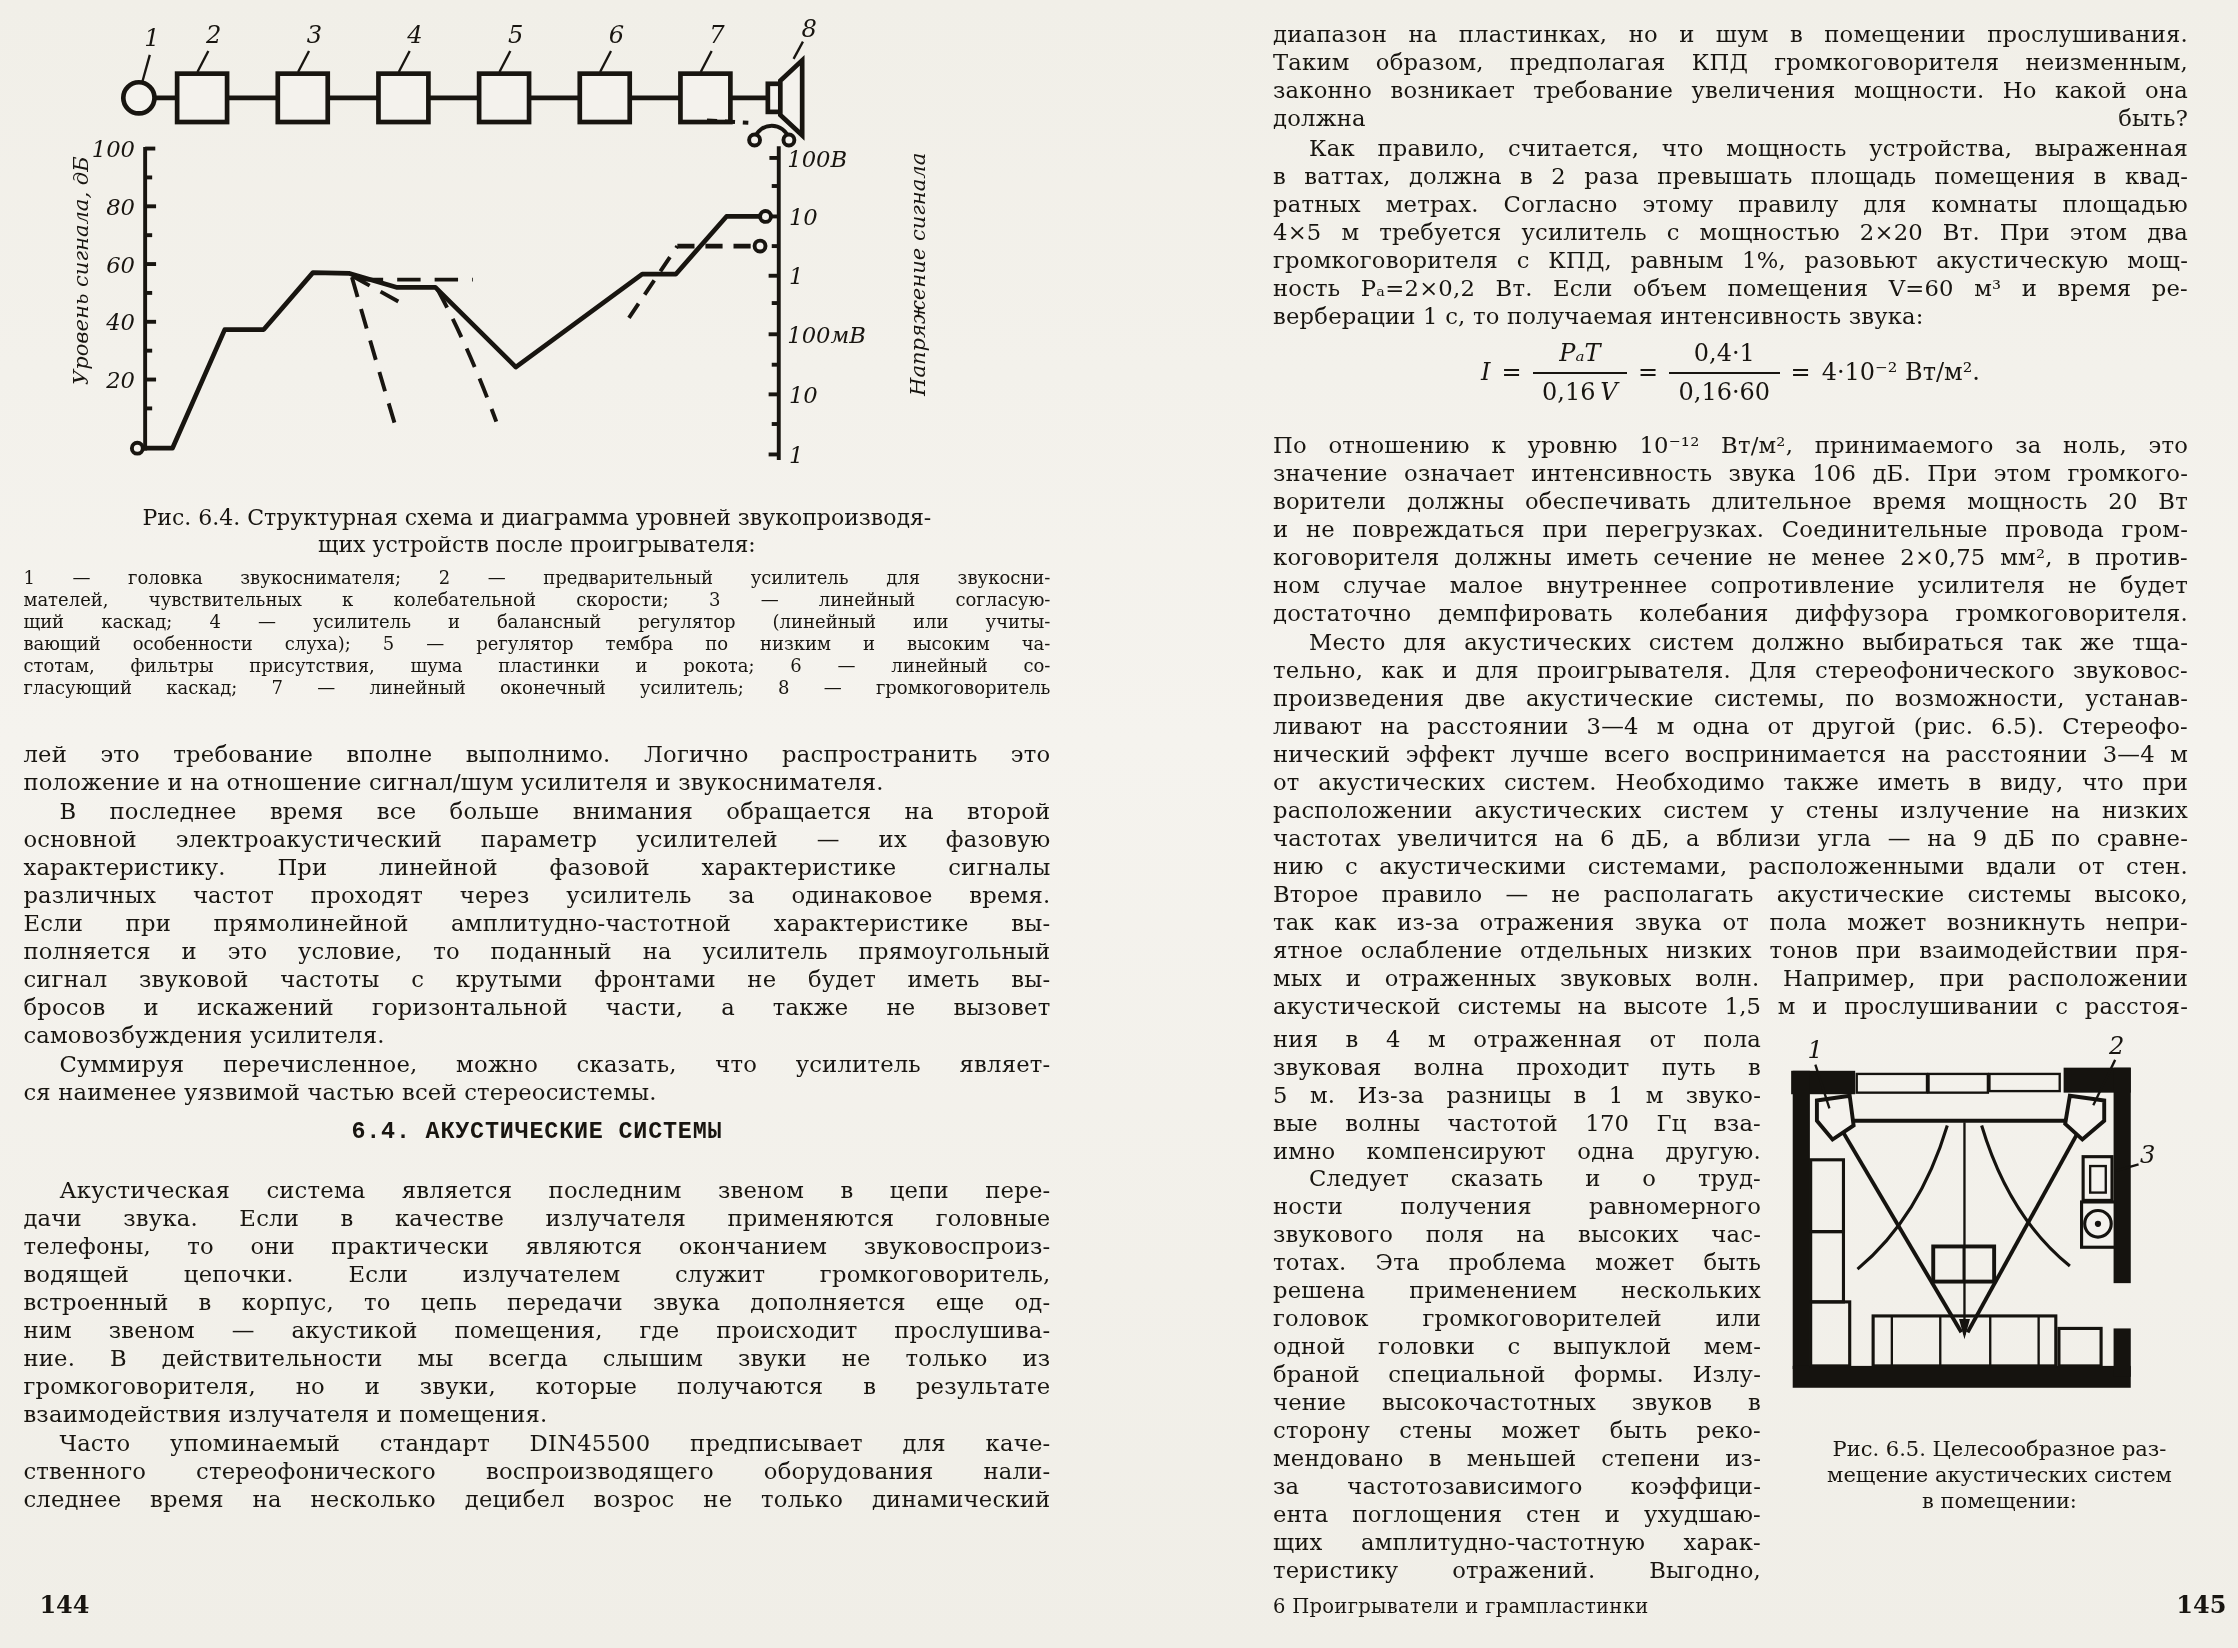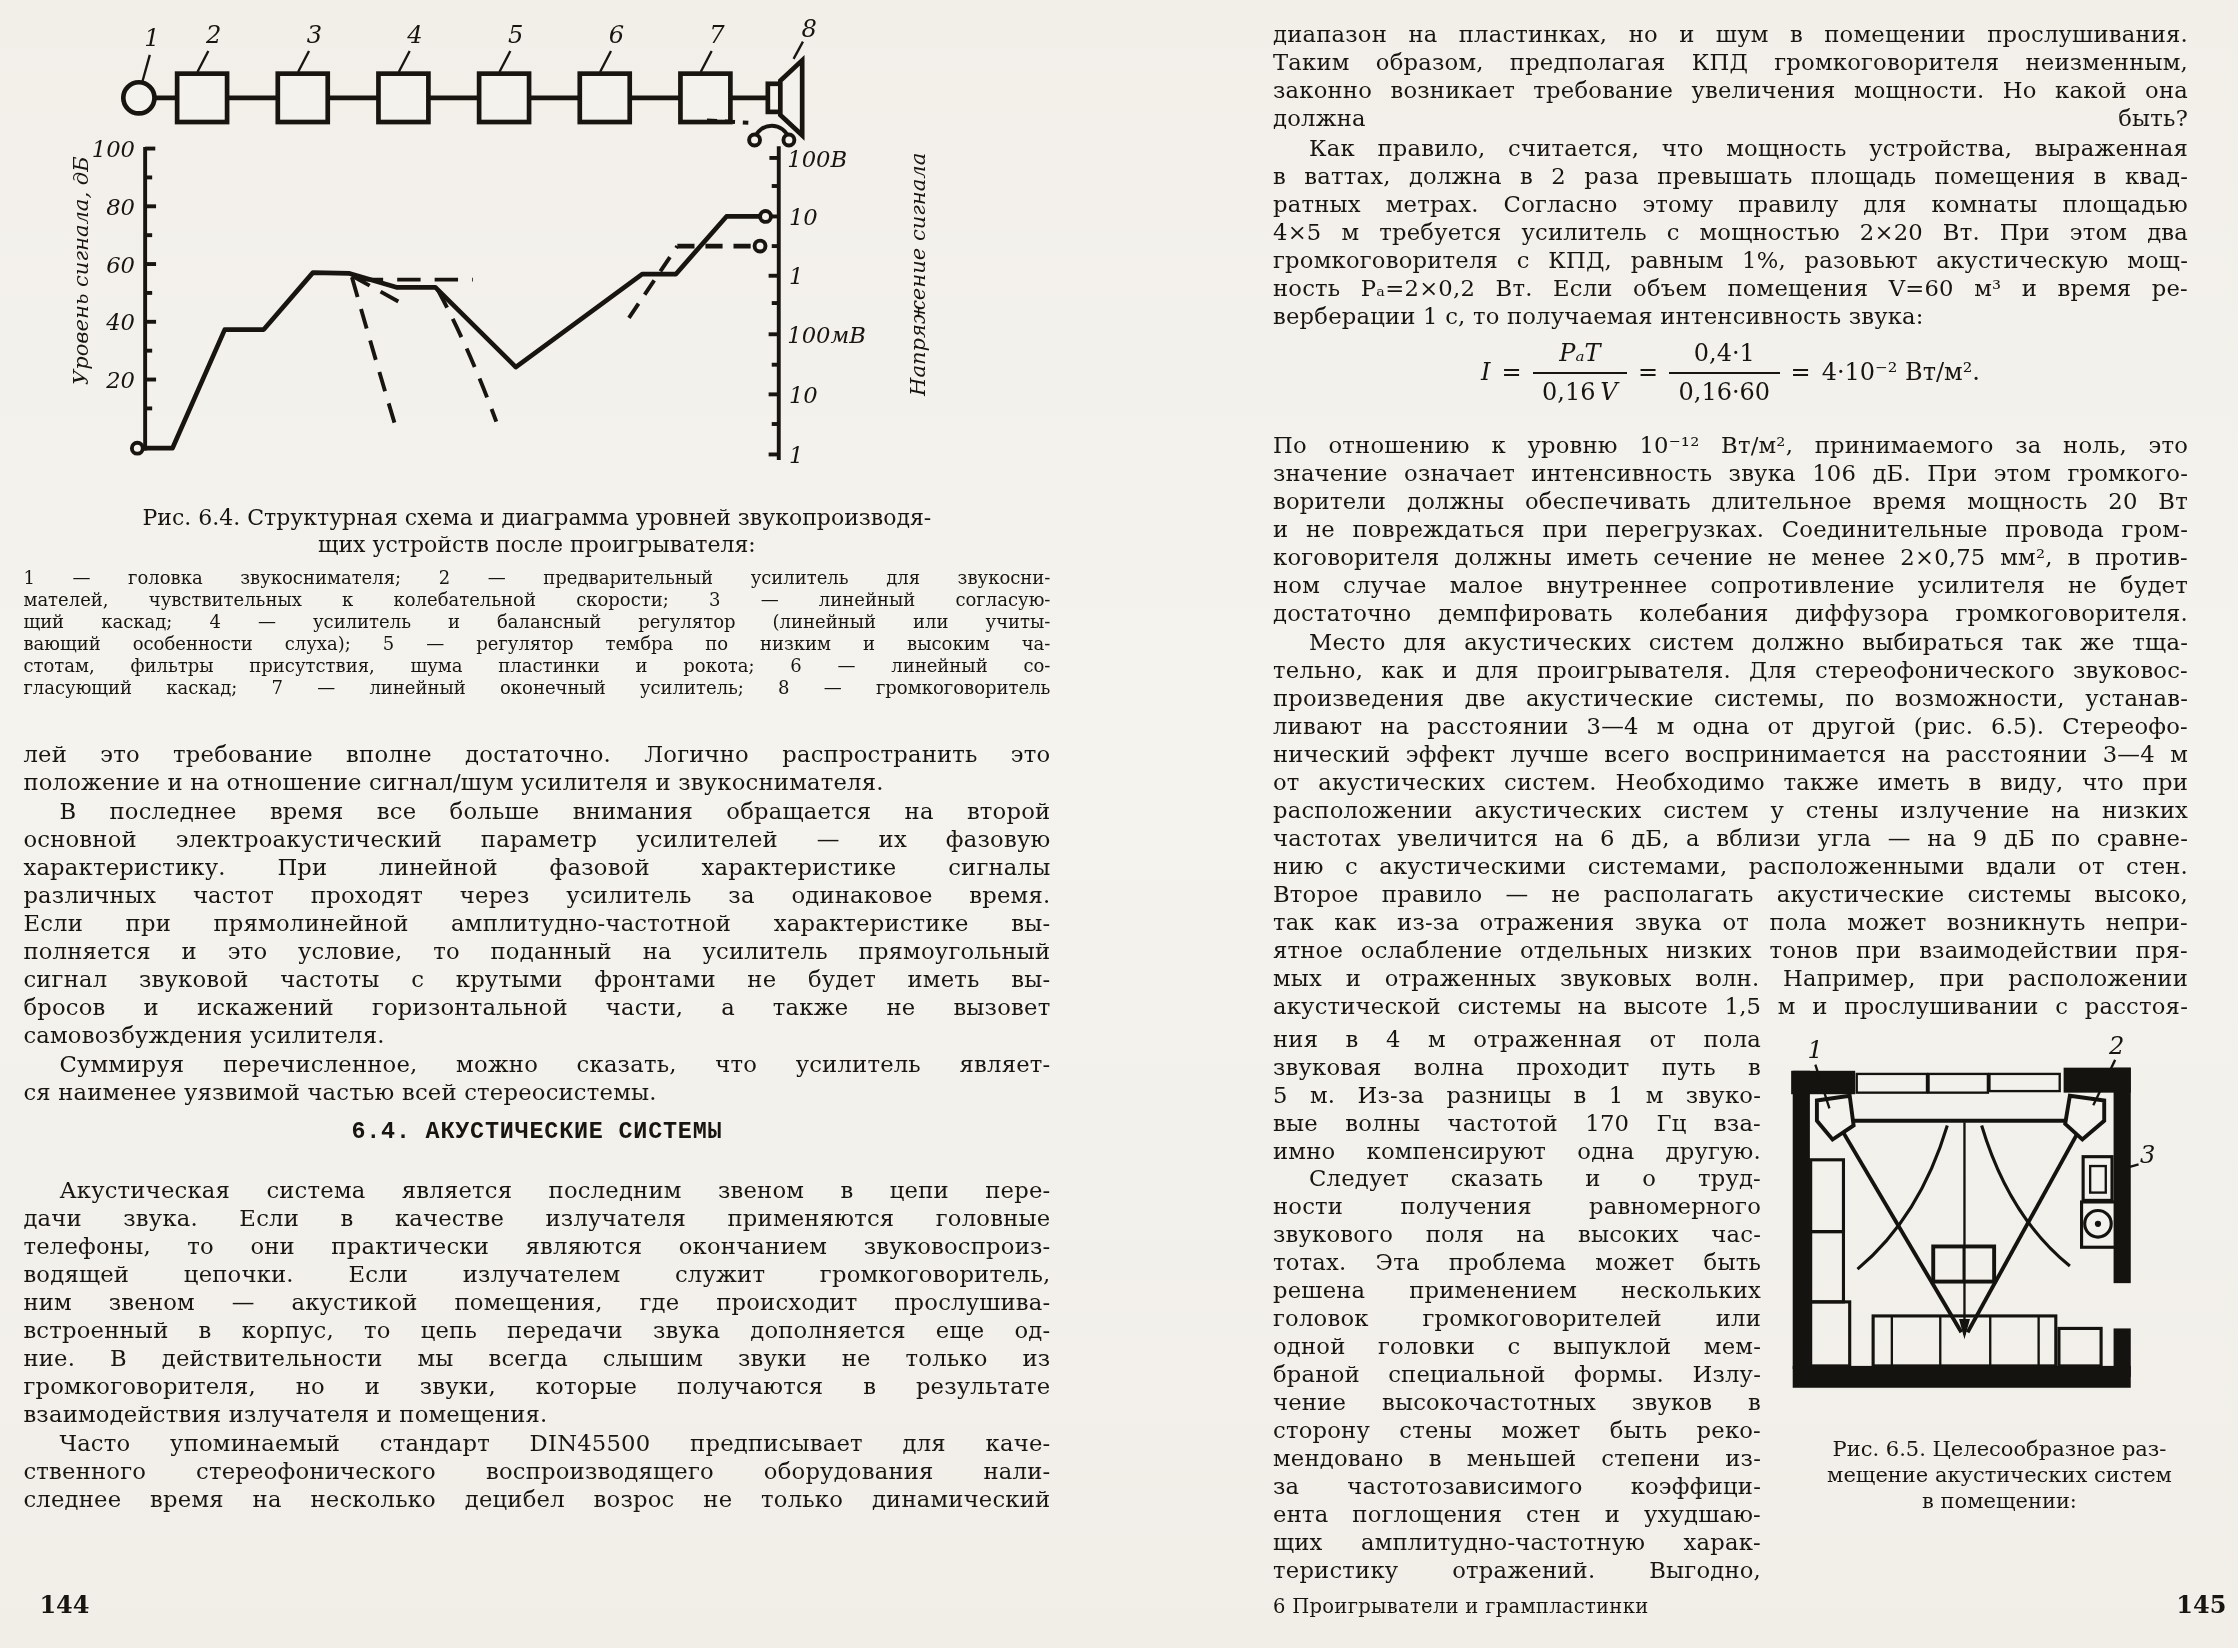--- a/index.html
+++ b/index.html
@@ -164,21 +164,21 @@
   <div class="abs legend" style="left:0;top:567px;width:1027px">
       <div class="tline">1 — головка звукоснимателя; 2 — предварительный усилитель для звукосни-</div>
       <div class="tline">мателей, чувствительных к колебательной скорости; 3 — линейный согласую-</div>
       <div class="tline">щий каскад; 4 — усилитель и балансный регулятор (линейный или учиты-</div>
       <div class="tline">вающий особенности слуха); 5 — регулятор тембра по низким и высоким ча-</div>
       <div class="tline">стотам, фильтры присутствия, шума пластинки и рокота; 6 — линейный со-</div>
       <div class="tline tline-last">гласующий каскад; 7 — линейный оконечный усилитель; 8 — громкоговоритель</div>
     </div>
 
   <div class="abs para" style="top:740px">
-      <div class="tline">лей это требование вполне достаточно. Логично распространить это</div>
+      <div class="tline">лей это требование вполне выполнимо. Логично распространить это</div>
       <div class="tline tline-last">положение и на отношение сигнал/шум усилителя и звукоснимателя.</div>
     </div>
   <div class="abs para indent" style="top:797px">
       <div class="tline">В последнее время все больше внимания обращается на второй</div>
       <div class="tline">основной электроакустический параметр усилителей — их фазовую</div>
       <div class="tline">характеристику. При линейной фазовой характеристике сигналы</div>
       <div class="tline">различных частот проходят через усилитель за одинаковое время.</div>
       <div class="tline">Если при прямолинейной амплитудно-частотной характеристике вы-</div>
       <div class="tline">полняется и это условие, то поданный на усилитель прямоугольный</div>
       <div class="tline">сигнал звуковой частоты с крутыми фронтами не будет иметь вы-</div>
@@ -190,22 +190,22 @@
       <div class="tline tline-last">ся наименее уязвимой частью всей стереосистемы.</div>
     </div>
 
   <div class="abs section-heading" style="top:1119px">6.4. АКУСТИЧЕСКИЕ СИСТЕМЫ</div>
 
   <div class="abs para indent" style="top:1176px">
       <div class="tline">Акустическая система является последним звеном в цепи пере-</div>
       <div class="tline">дачи звука. Если в качестве излучателя применяются головные</div>
       <div class="tline">телефоны, то они практически являются окончанием звуковоспроиз-</div>
       <div class="tline">водящей цепочки. Если излучателем служит громкоговоритель,</div>
+      <div class="tline">встроенный в корпус, то цепь передачи звука дополняется еще од-</div>
       <div class="tline">ним звеном — акустикой помещения, где происходит прослушива-</div>
-      <div class="tline">встроенный в корпус, то цепь передачи звука дополняется еще од-</div>
       <div class="tline">ние. В действительности мы всегда слышим звуки не только из</div>
       <div class="tline">громкоговорителя, но и звуки, которые получаются в результате</div>
       <div class="tline tline-last">взаимодействия излучателя и помещения.</div>
     </div>
   <div class="abs para indent flush-last" style="top:1429px">
       <div class="tline">Часто упоминаемый стандарт DIN45500 предписывает для каче-</div>
       <div class="tline">ственного стереофонического воспроизводящего оборудования нали-</div>
       <div class="tline tline-last">следнее время на несколько децибел возрос не только динамический</div>
     </div>
 

